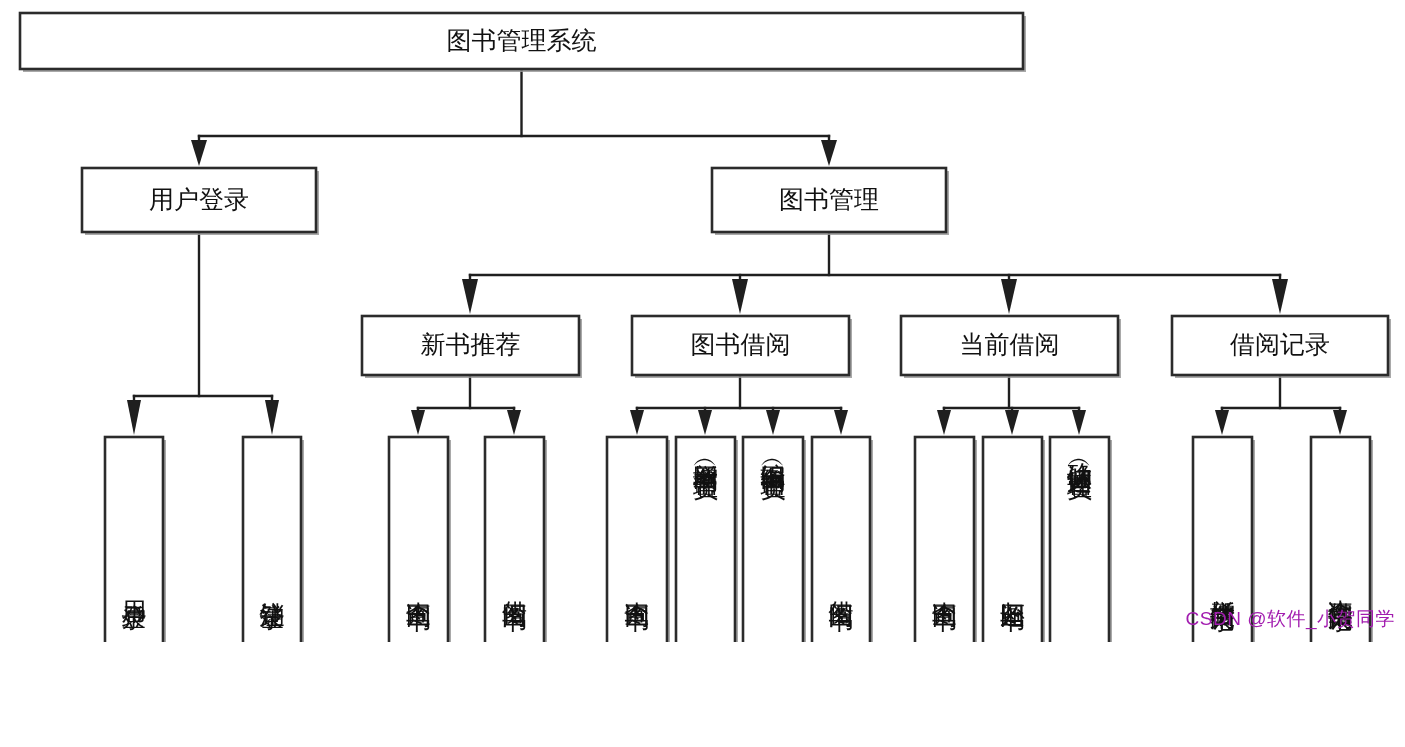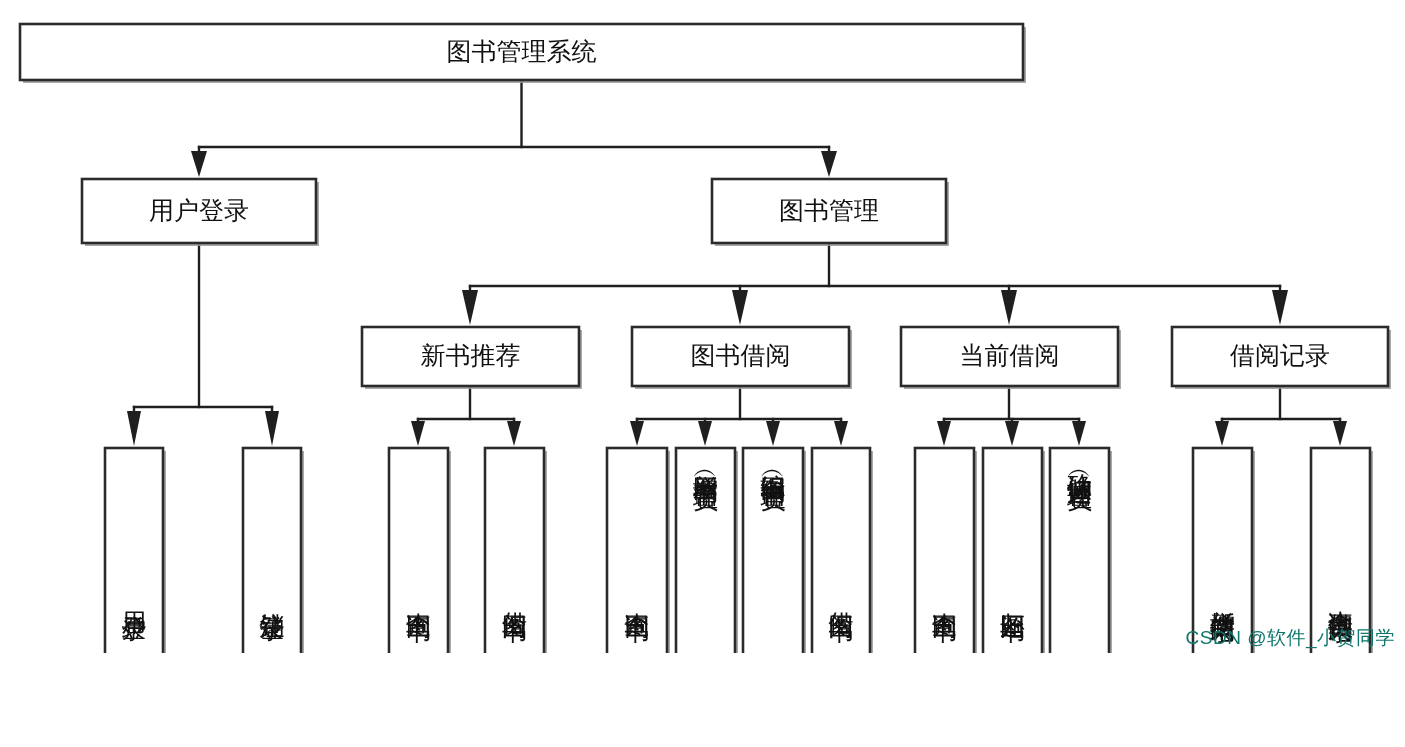--- a/index.html
+++ b/index.html
@@ -9,21 +9,20 @@
   }
   body {
     font-family: "Liberation Sans", "DejaVu Sans", sans-serif;
   }
   #diagram-root {
     position: relative;
     width: 1405px;
     height: 642px;
     background: #ffffff;
     overflow: hidden;
-    margin-top: 11px;
   }
   svg.diagram-canvas {
     position: absolute;
     top: 0;
     left: 0;
     width: 1405px;
     height: 747px;
   }
   .node-box {
     fill: #ffffff;
@@ -67,24 +66,24 @@
     font-family: "Liberation Sans", "DejaVu Sans", sans-serif;
     font-size: 25px;
     line-height: 1.16;
     color: #111111;
     letter-spacing: 2px;
     white-space: nowrap;
   }
   .watermark {
     position: absolute;
     right: 10px;
-    bottom: 2px;
+    bottom: 10px;
     font-family: "Liberation Sans", "DejaVu Sans", sans-serif;
     font-size: 19px;
-    color: #0f766e;
+    color: #a21caf;
     letter-spacing: 0.5px;
     user-select: none;
   }
 </style>
 </head>
 <body>
 
 <div id="diagram-root">
 
   <svg class="diagram-canvas" viewBox="0 0 1405 747">

